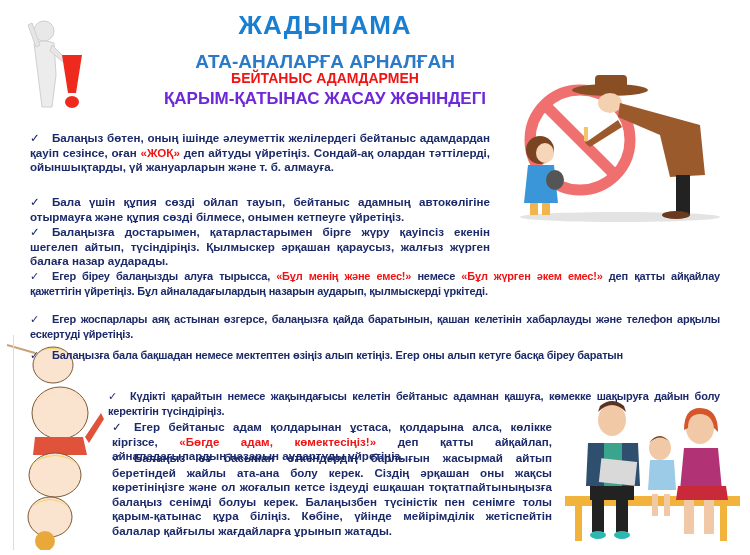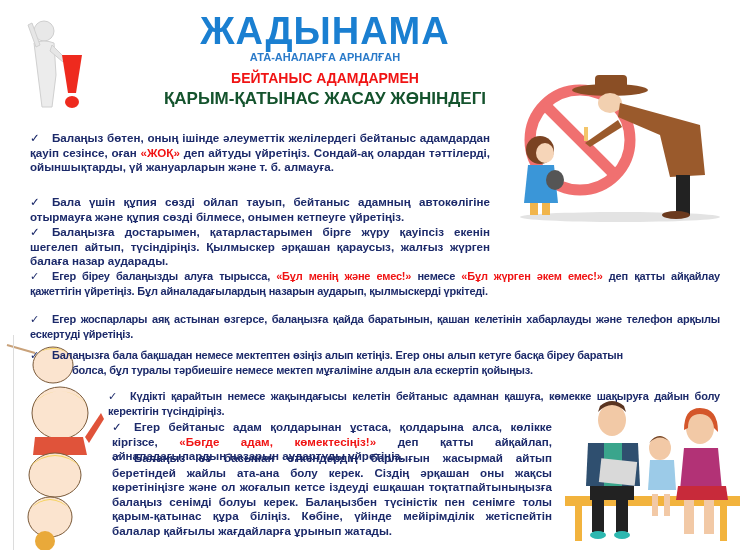--- a/index.html
+++ b/index.html
@@ -1,22 +1,22 @@
 <!DOCTYPE html>
 <html><head>
 <meta charset="utf-8">
 <style>
   html,body{margin:0;padding:0;background:#fff;}
   body{width:750px;height:555px;position:relative;overflow:hidden;font-family:"Liberation Sans",sans-serif;}
   .abs{position:absolute;}
   .title{left:150px;width:350px;text-align:center;font-weight:bold;}
-  .t1{top:10px;font-size:38px;color:#1a7fd1;letter-spacing:1px;}
-  .t2{top:51px;font-size:11px;color:#2a7ac9;}
+  .t1{top:10px;font-size:26px;color:#1a7fd1;letter-spacing:1px;}
+  .t2{top:51px;font-size:19px;color:#2a7ac9;}
   .t3{top:70px;font-size:14px;color:#f01414;}
-  .t4{top:89px;font-size:17px;color:#14532d;left:120px;width:410px;}
+  .t4{top:89px;font-size:17px;color:#6d28d9;left:120px;width:410px;}
   .para{font-weight:bold;color:#1c2a6a;font-size:11.6px;line-height:14.5px;text-align:justify;margin-top:15px;}
   .para.cond{font-size:11px;letter-spacing:-0.2px;}
   .chk{display:inline-block;width:22px;color:#1c2a6a;font-weight:normal;}
   .red{color:#f01414;}
   svg{display:block;}
 </style>
 </head>
 <body>
 
 <div class="abs" style="left:20px;top:15px;width:75px;height:95px;">
@@ -99,21 +99,21 @@
 
     <ellipse cx="45" cy="182" rx="22" ry="20" fill="#fbe4cf" stroke="#7a5a3a"></ellipse>
     <path d="M23 176 Q45 154 67 176 Q56 164 45 164 Q34 164 23 176Z" fill="#f5d25a"></path>
 
     <circle cx="40" cy="206" r="10" fill="#e9a93a"></circle>
   </svg>
 </div>
 
 <div class="abs para cond" style="left:30px;top:333px;width:690px;">
   <span class="chk">✓</span><span>Балаңызға бала бақшадан немесе мектептен өзіңіз алып кетіңіз. Егер оны алып кетуге басқа біреу баратын</span><br>
-  <span style="display:inline-block;width:42px;"></span><span>болса, бұл туралы тәрбиешіге немесе мектеп мұғаліміне алдын ала ескертіп қойыңыз.</span>
+  <span style="display:inline-block;width:42px;"></span>
 </div>
 
 <div class="abs para cond" style="left:108px;top:374px;width:612px;">
   <span class="chk">✓</span><span>Күдікті қарайтын немесе жақындағысы келетін бейтаныс адамнан қашуға, көмекке шақыруға дайын болу керектігін түсіндіріңіз.</span>
 </div>
 
 <div class="abs para" style="left:112px;top:405px;width:440px;">
   <span class="chk">✓</span><span>Егер бейтаныс адам қолдарынан ұстаса, қолдарына алса, көлікке кіргізсе, </span><span class="red">«Бөгде адам, көмектесіңіз!»</span><span> деп қатты айқайлап, айналадағылардың назарын аудартуды үйретіңіз.</span>
 </div>
 

